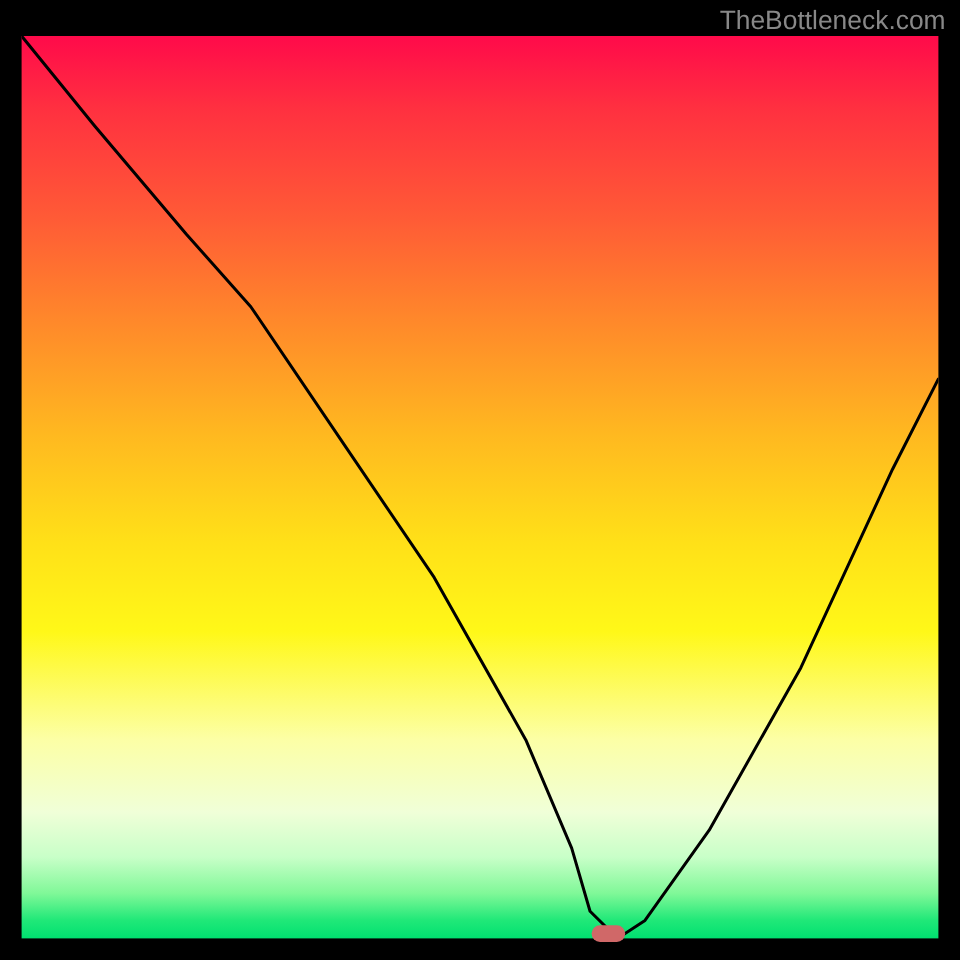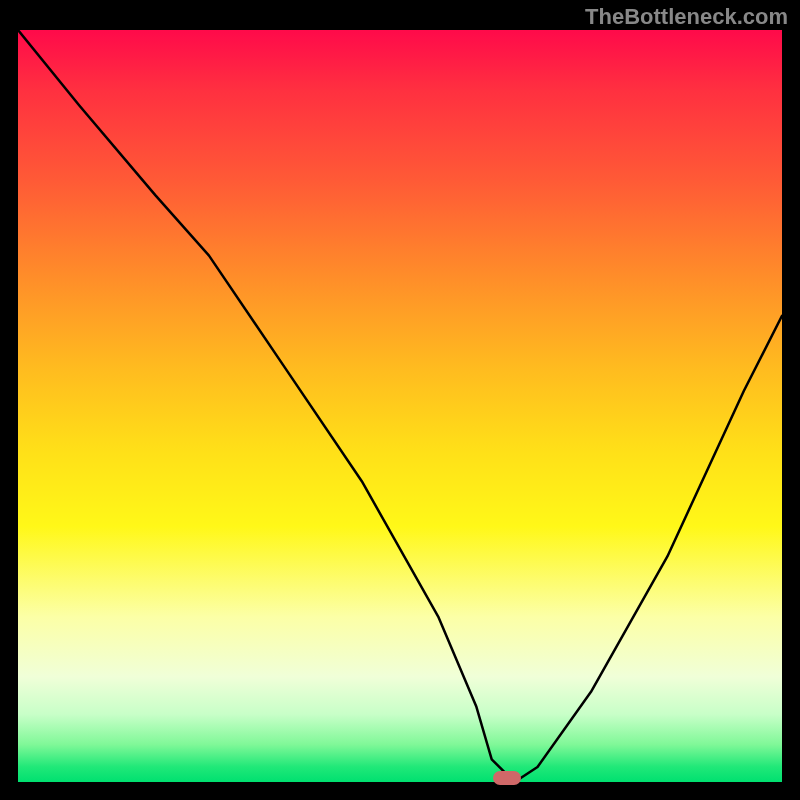--- a/index.html
+++ b/index.html
@@ -10,21 +10,21 @@
     position: relative;
     font-family: Arial, sans-serif;
     overflow: hidden;
   }
   .watermark {
     position: absolute;
     top: 4px;
     right: 12px;
     color: #888;
     font-size: 22px;
-    font-weight: 700;
+    font-weight: 400;
     z-index: 10;
   }
   .plot-area {
     position: absolute;
     left: 18px;
     top: 30px;
     width: 764px;
     height: 752px;
     background: linear-gradient(to bottom,
       #ff0a4a 0%,

